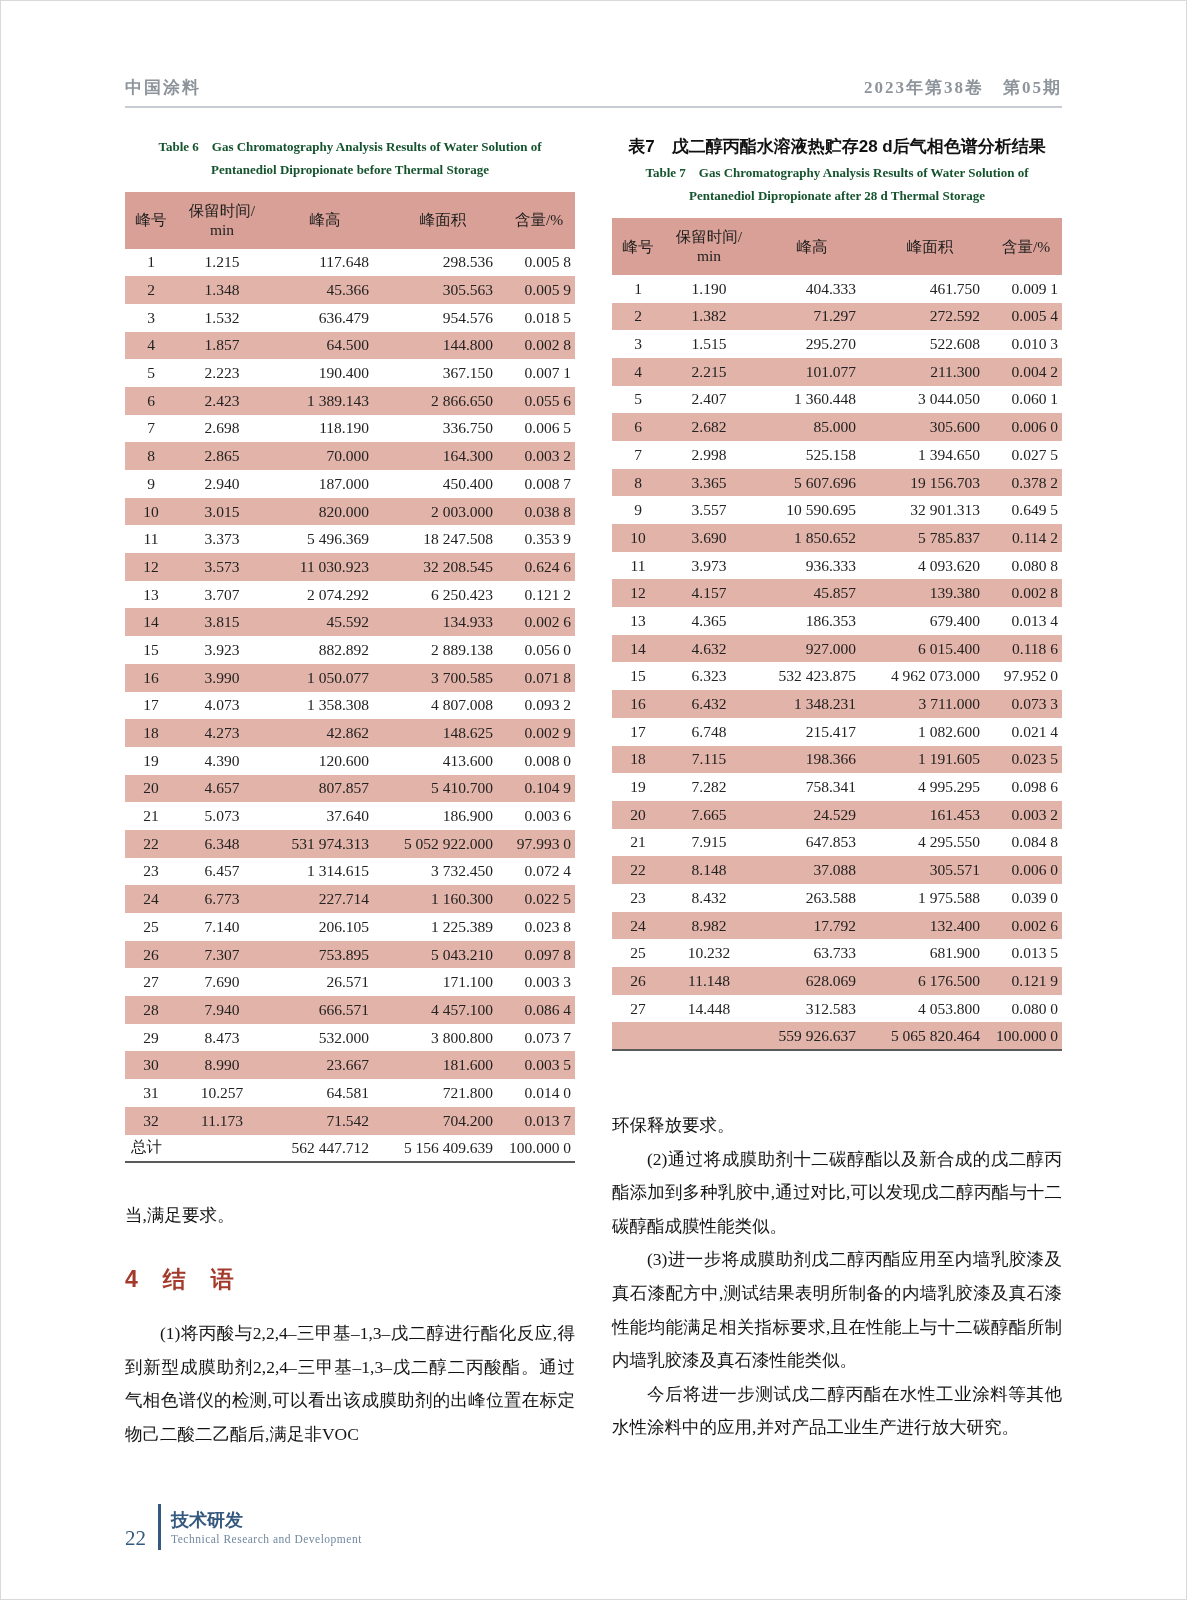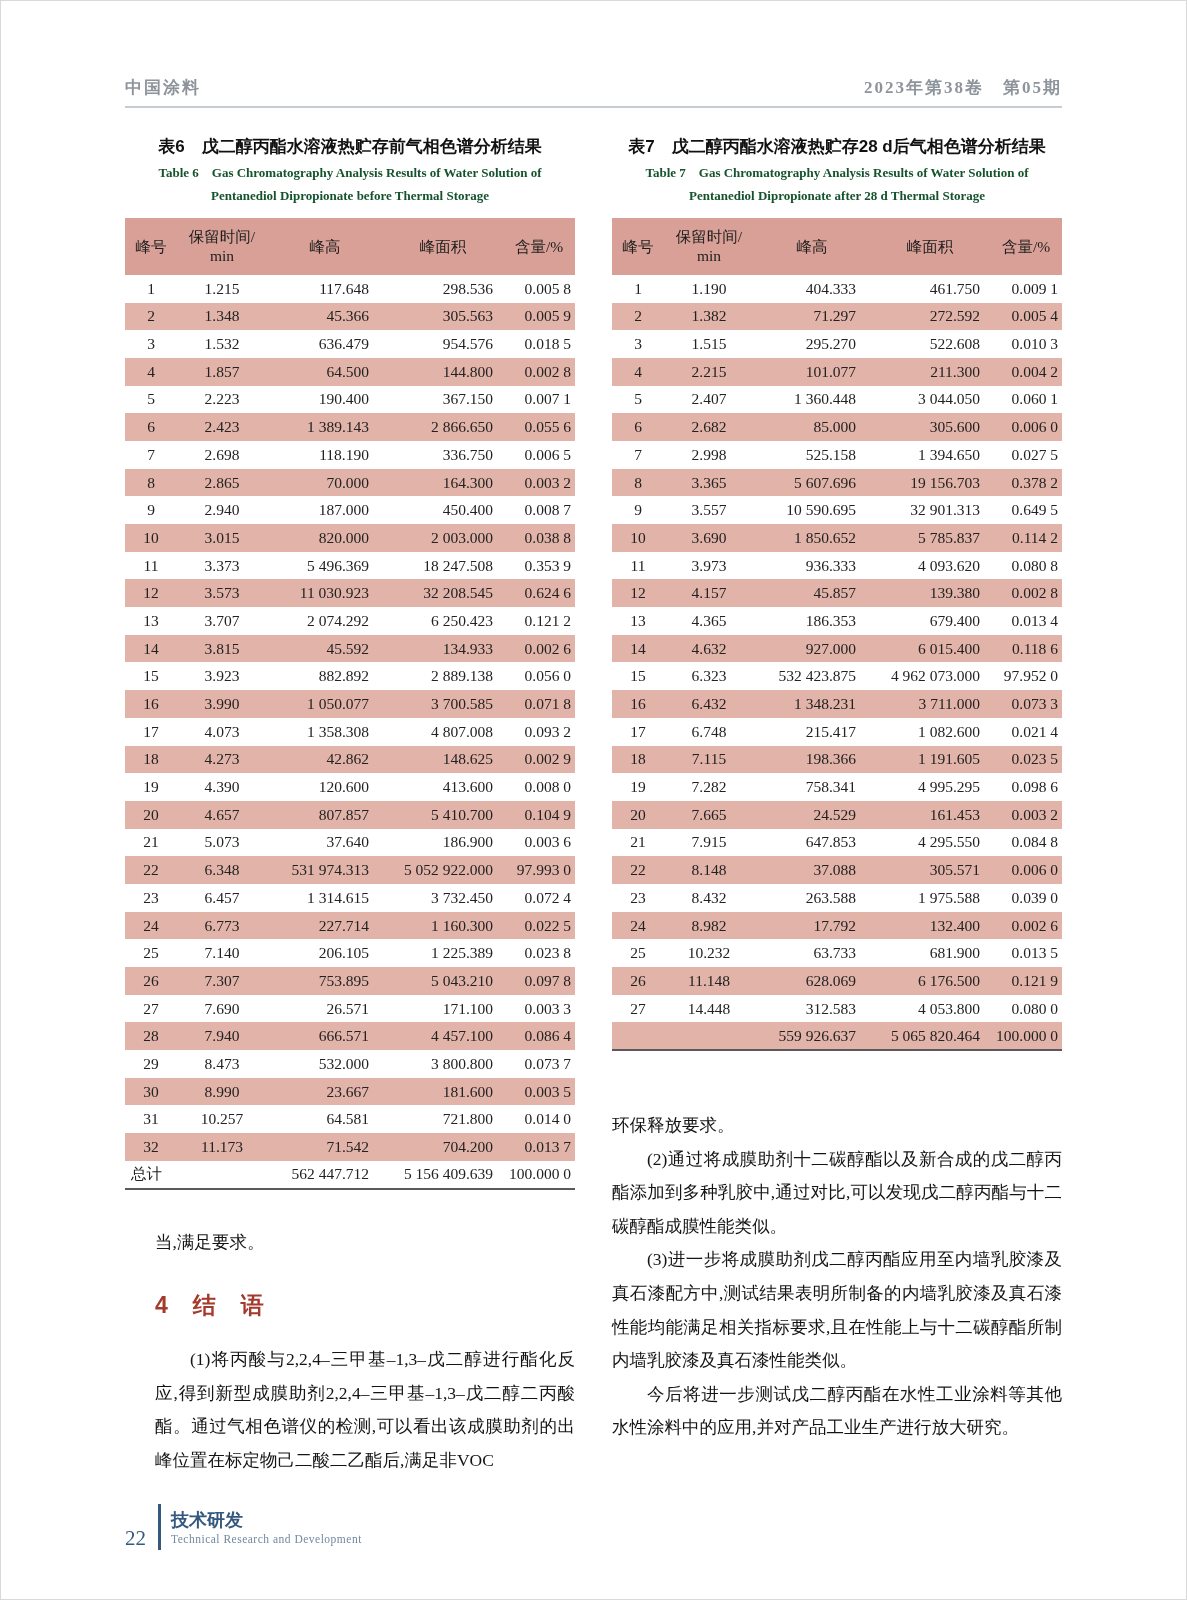--- a/index.html
+++ b/index.html
@@ -90,21 +90,21 @@
   table.data-table tr.total-row td:first-child,
   table.data-table tr:last-child td:first-child { text-align: left; padding-left: 6px; }
   
   .body-text {
     font-size: 17.5px;
     line-height: 1.92;
     color: #141414;
     text-align: justify;
   }
   .body-text p.indent { text-indent: 2em; }
-  .left-text  { margin-top: 36px; margin-left: 30px; }
+  .left-text  { margin-top: 36px; }
   .right-text { margin-top: 58px; }
   .section-heading {
     font-family: "Liberation Sans", "DejaVu Sans", sans-serif;
     font-weight: bold;
     font-size: 23px;
     color: var(--heading-red, #a43a2c);
     margin: 24px 0 16px 0;
     letter-spacing: 1px;
   }
   
@@ -148,21 +148,20 @@
 
   <div class="page-header">
     <span>中国涂料</span>
     <span>2023年第38卷　第05期</span>
   </div>
   <div class="page-header-rule"></div>
 
   <div class="columns">
 
     <div class="col">
-      <div class="tbl-title-cn">表6　戊二醇丙酯水溶液热贮存前气相色谱分析结果</div>
       <div class="tbl-title-en">Table 6　Gas Chromatography Analysis Results of Water Solution of Pentanediol Dipropionate before Thermal Storage</div>
 
       <table class="data-table">
         <colgroup>
           <col class="c-peak">
             <col class="c-ret">
             <col class="c-hgt">
             <col class="c-area">
             <col class="c-cont">
         </colgroup>

